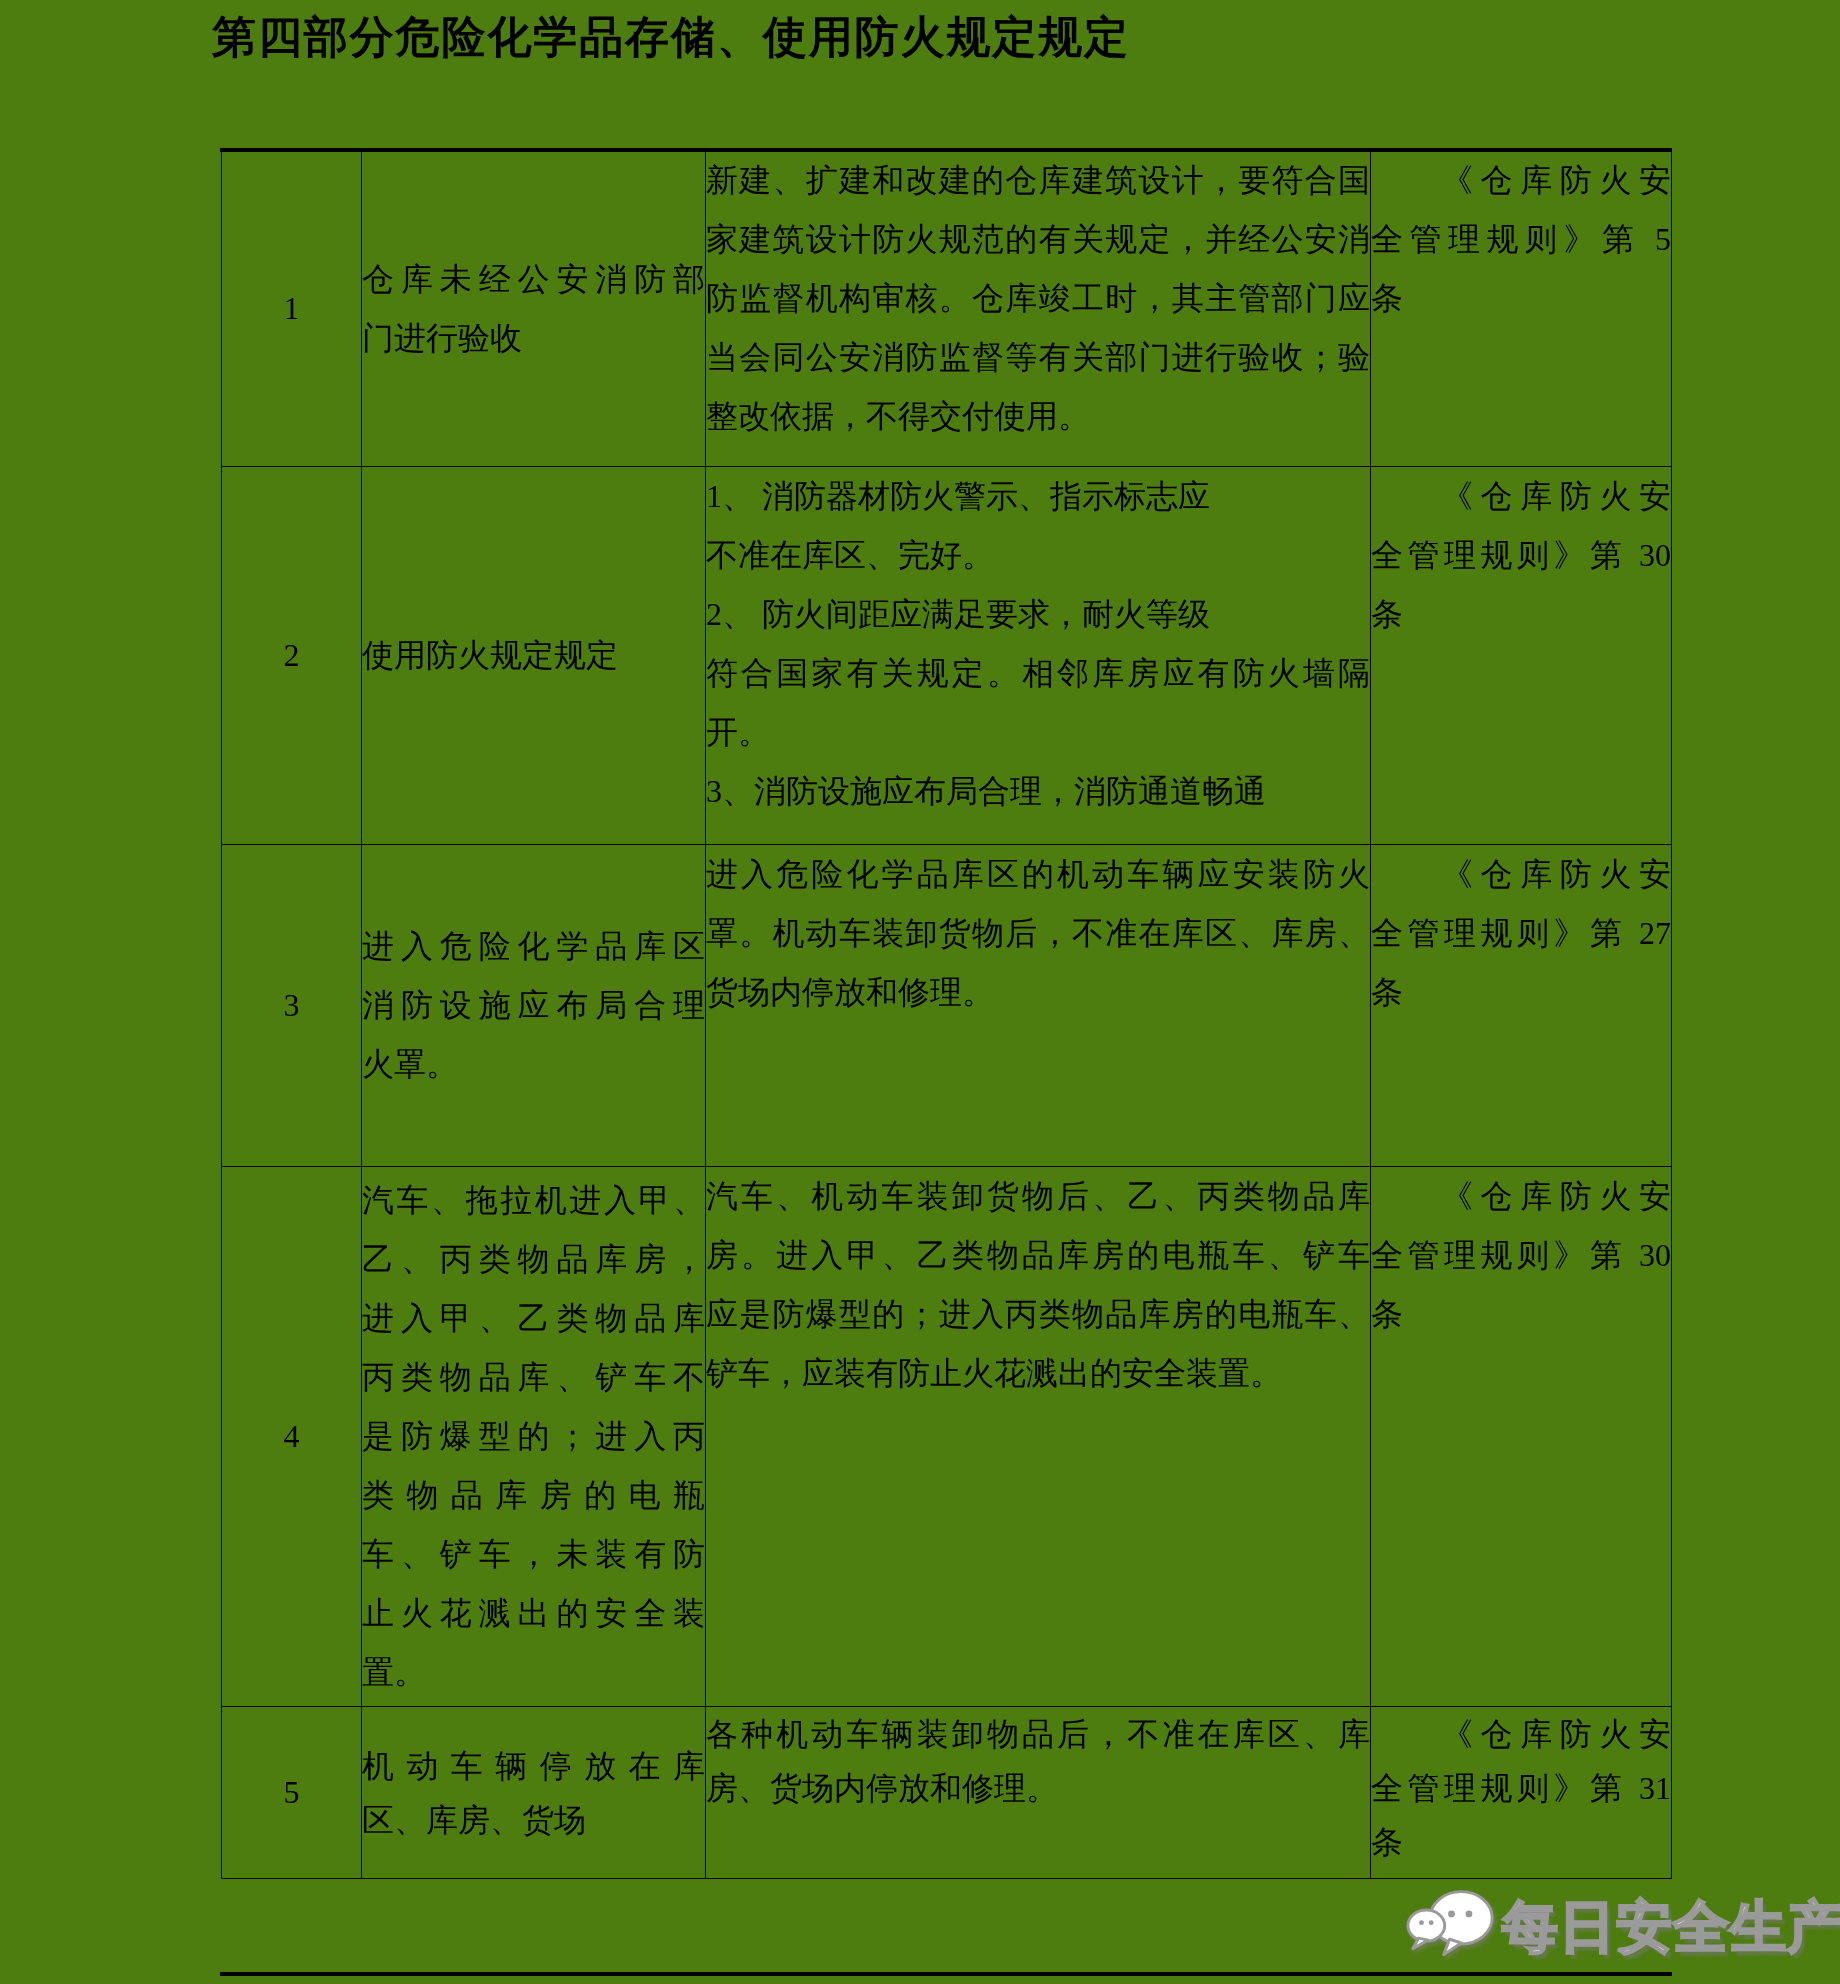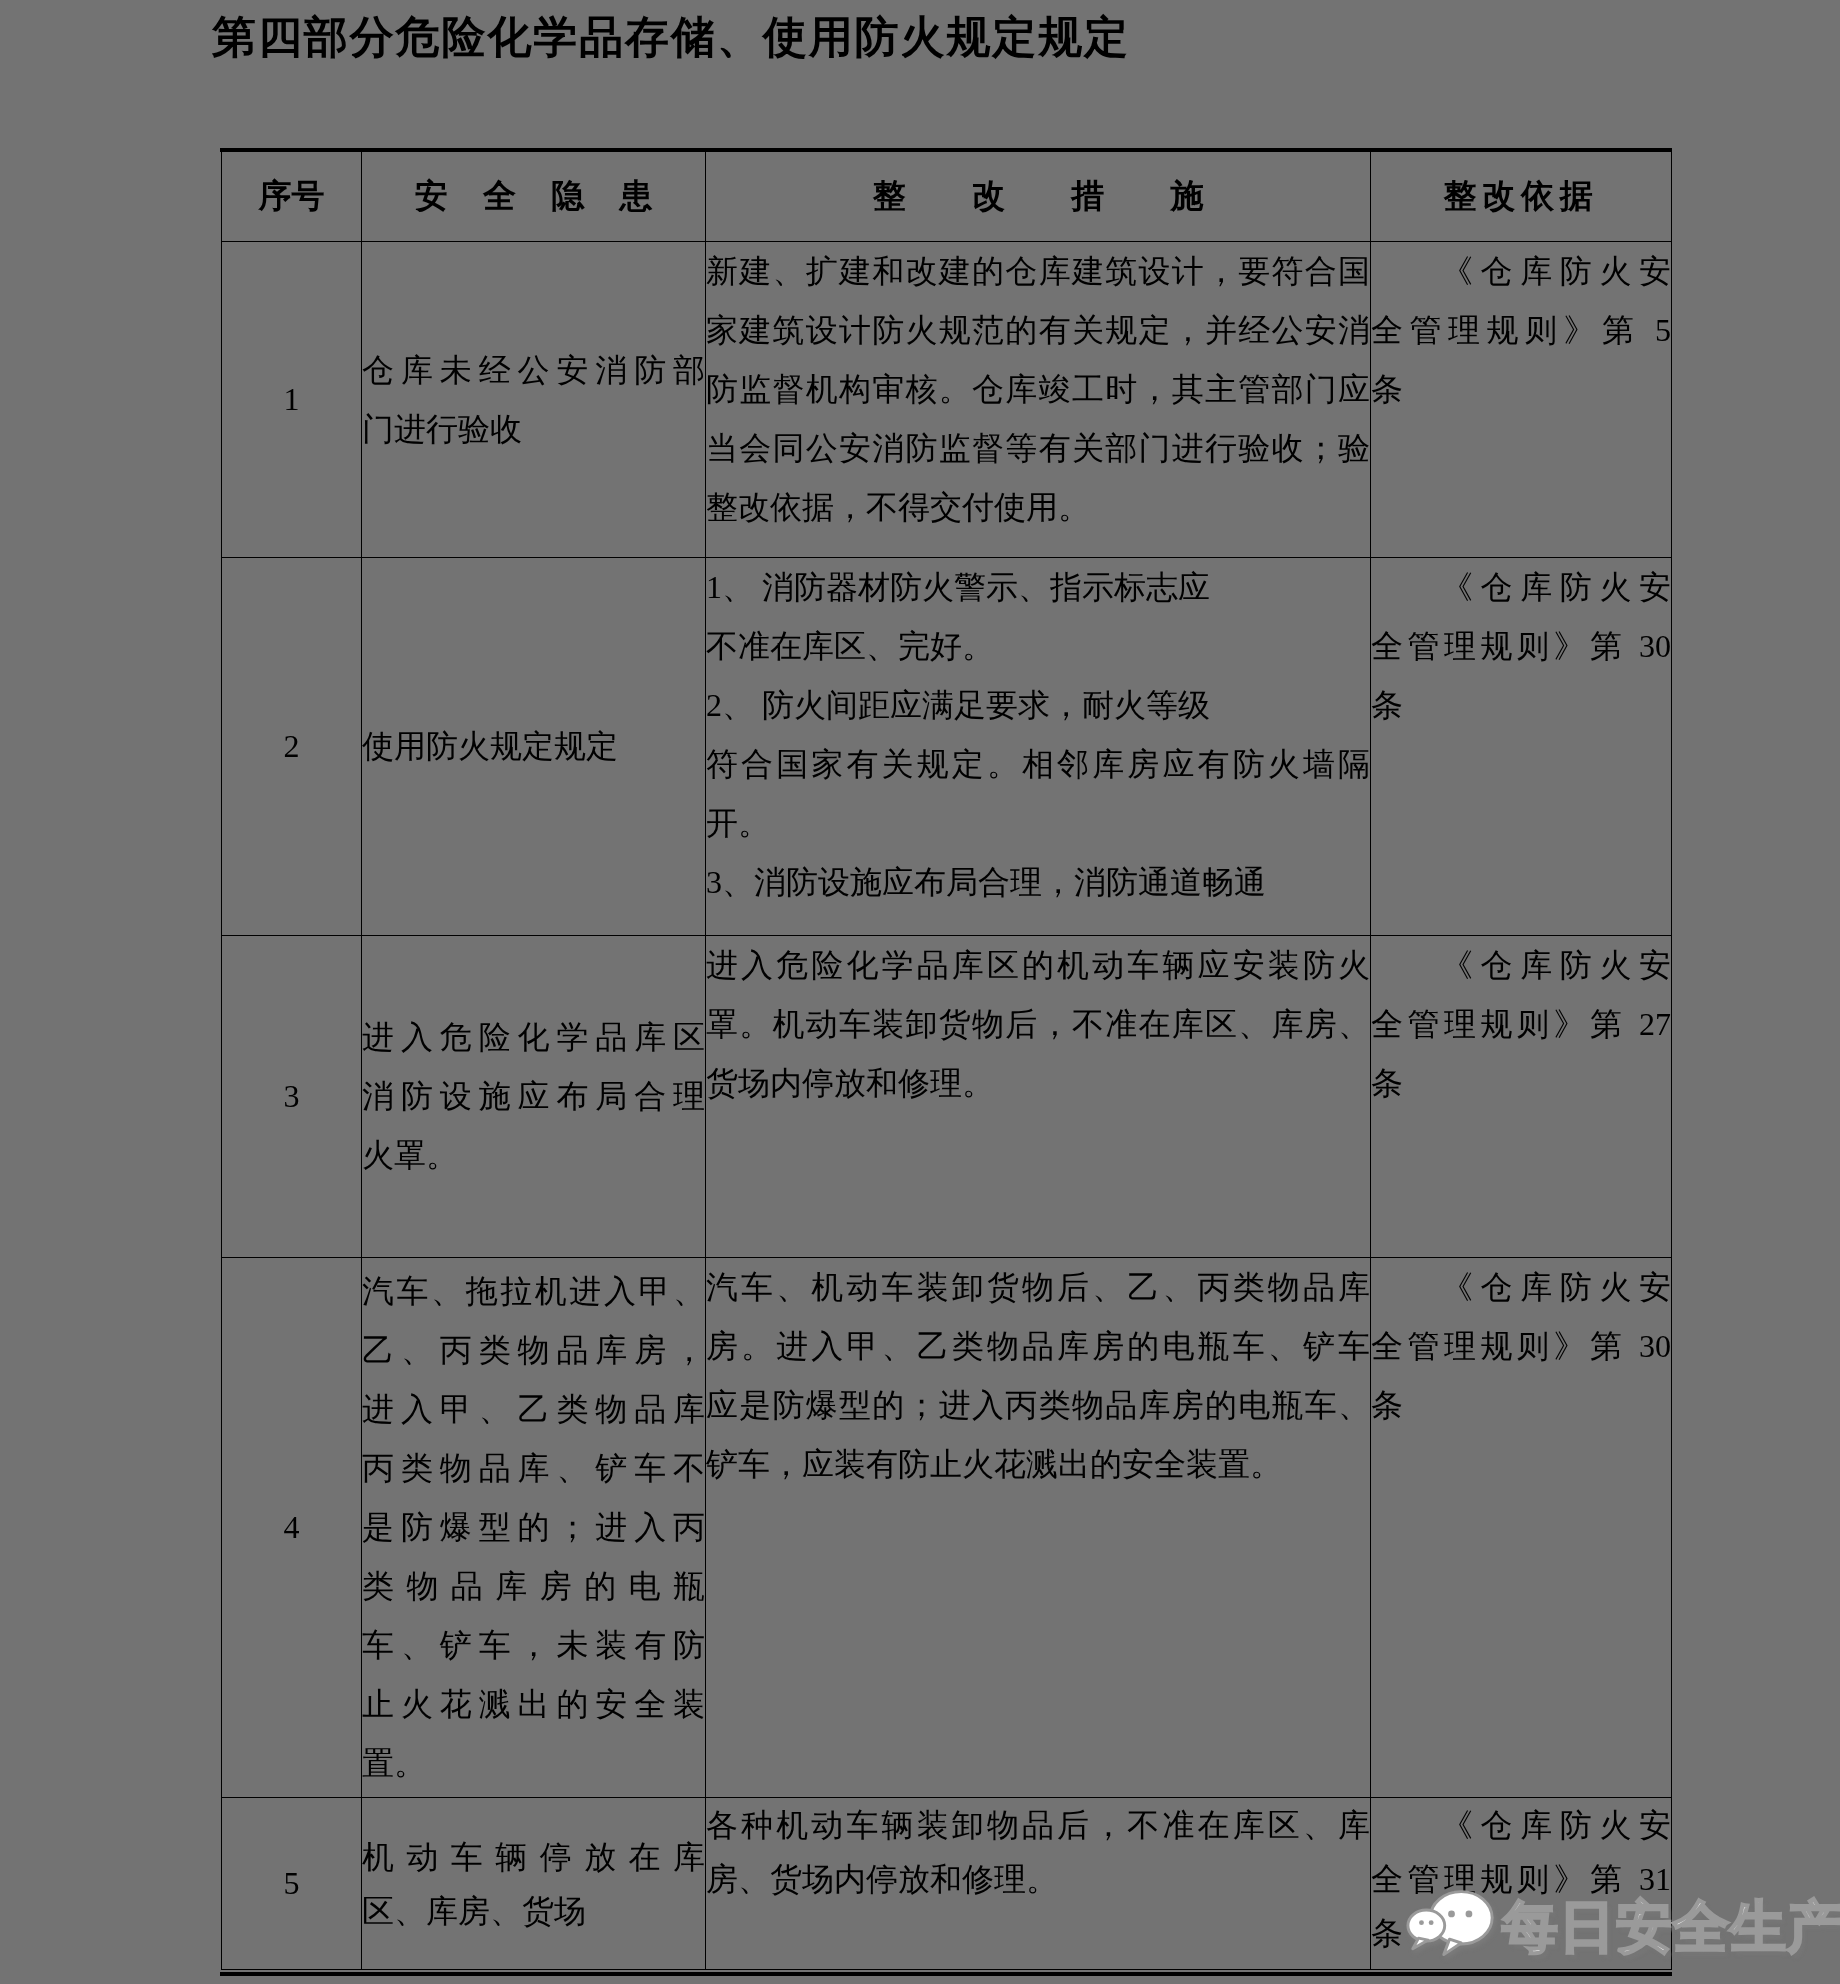--- a/index.html
+++ b/index.html
@@ -1,19 +1,19 @@
 <!DOCTYPE html>
 <html><head>
 <meta charset="utf-8">
 <style>
   html,body{margin:0;padding:0;background:#ffffff;}
   .page{
     position:relative;
     width:1841px;height:1984px;
-    background:#737373;
+    background:#4d7c0f;
     overflow:hidden;
     font-family:"Liberation Serif", serif;
     color:#000;
   }
   .doc-title{
     position:absolute;
     left:212px;top:7.8px;
     font-family:"Liberation Sans", sans-serif;
     font-weight:bold;
     font-size:44px;
@@ -123,26 +123,20 @@
   <div class="thick-rule" style="top:1972px;"></div>
 
   <table class="reg">
     <colgroup>
       <col style="width:140px">
       <col style="width:344px">
       <col style="width:665px">
       <col style="width:301px">
     </colgroup>
     <tbody>
-        <tr class="r-head">
-      <th class="h-no">序号</th>
-      <th class="h-hazard">安 全 隐 患</th>
-      <th class="h-measure">整 改 措 施</th>
-      <th class="h-basis">整改依据</th>
-    </tr>
 
     <tr class="r1">
       <td class="no">1</td>
       <td class="haz">
             <div class="line j">仓库未经公安消防部</div>
             <div class="line">门进行验收</div>
           </td>
       <td class="mea">
             <div class="line j">新建、扩建和改建的仓库建筑设计，要符合国</div>
             <div class="line j">家建筑设计防火规范的有关规定，并经公安消</div>

